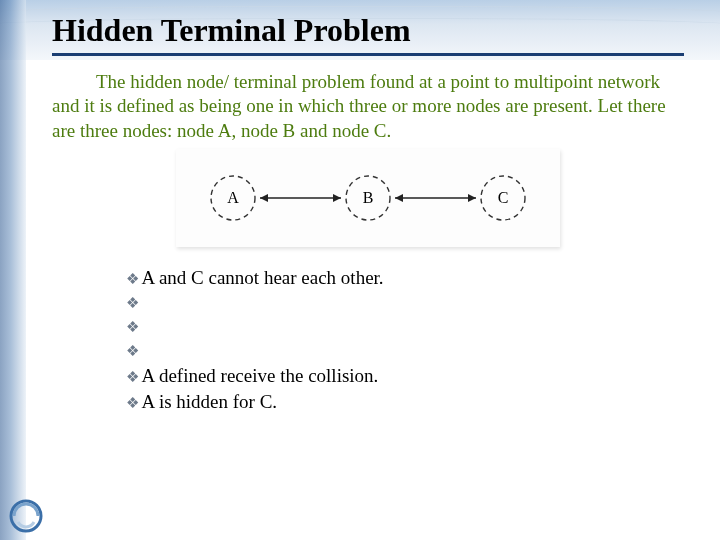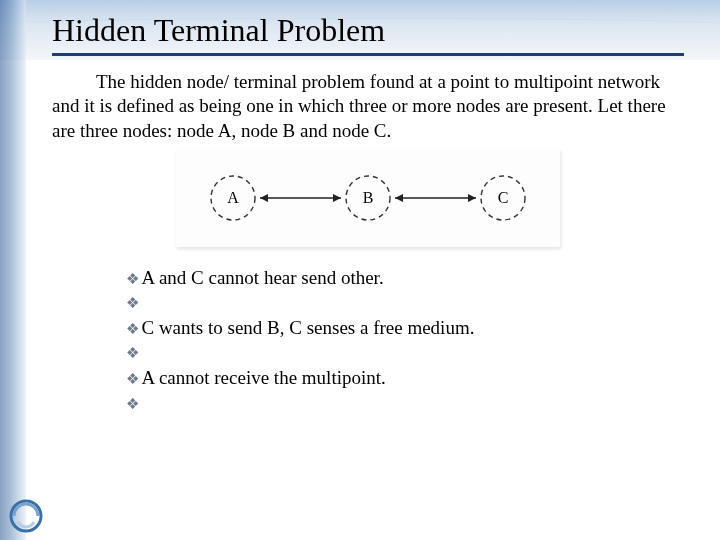--- a/index.html
+++ b/index.html
@@ -42,30 +42,30 @@
     opacity: 0.55;
     z-index: 0;
   }
   .slide {
     position: relative;
     z-index: 1;
     padding: 12px 36px 20px 52px;
   }
   .title {
     font-size: 32px;
-    font-weight: normal;
+    font-weight: bold;
     color: #000;
     border-bottom: 3px solid #1b3e73;
     padding-bottom: 4px;
     margin-bottom: 14px;
   }
   .body-text {
     font-size: 19px;
     line-height: 1.28;
-    color: #000000;
+    color: #4d7c0f;
     text-align: left;
   }
   .body-text .indent {
     display: inline-block;
     width: 44px;
   }
   .diagram-wrap {
     display: flex;
     justify-content: center;
     margin: 6px 0 18px 0;
@@ -133,38 +133,38 @@
         <line x1="197" y1="35" x2="278" y2="35" stroke="#222" stroke-width="1.6"></line>
         <polygon points="197,35 205,31 205,39" fill="#222"></polygon>
         <polygon points="278,35 270,31 270,39" fill="#222"></polygon>
       </svg>
     </div>
   </div>
 
   <div class="bullets">
     <div class="bullet-row">
       <span class="bullet-icon">❖</span>
-      <span>A and C cannot hear send other.</span>
+      <span>A and C cannot hear each other.</span>
     </div>
     <div class="bullet-row">
       <span class="bullet-icon">❖</span>
     </div>
     <div class="bullet-row">
       <span class="bullet-icon">❖</span>
-      <span>C wants to send B, C senses a free medium.</span>
     </div>
     <div class="bullet-row">
       <span class="bullet-icon">❖</span>
     </div>
     <div class="bullet-row">
       <span class="bullet-icon">❖</span>
-      <span>A cannot receive the multipoint.</span>
+      <span>A defined receive the collision.</span>
     </div>
     <div class="bullet-row">
       <span class="bullet-icon">❖</span>
+      <span>A is hidden for C.</span>
     </div>
   </div>
 
 </div>
 
 <svg class="corner-logo" viewBox="0 0 36 36">
   <circle cx="18" cy="18" r="15" fill="none" stroke="#3b6fa8" stroke-width="3"></circle>
   <path d="M6 18 A12 12 0 0 1 30 18" fill="none" stroke="#7aa3cc" stroke-width="3"></path>
   <path d="M10 24 A9 9 0 0 0 26 24" fill="none" stroke="#b6cde4" stroke-width="3"></path>
 </svg>

